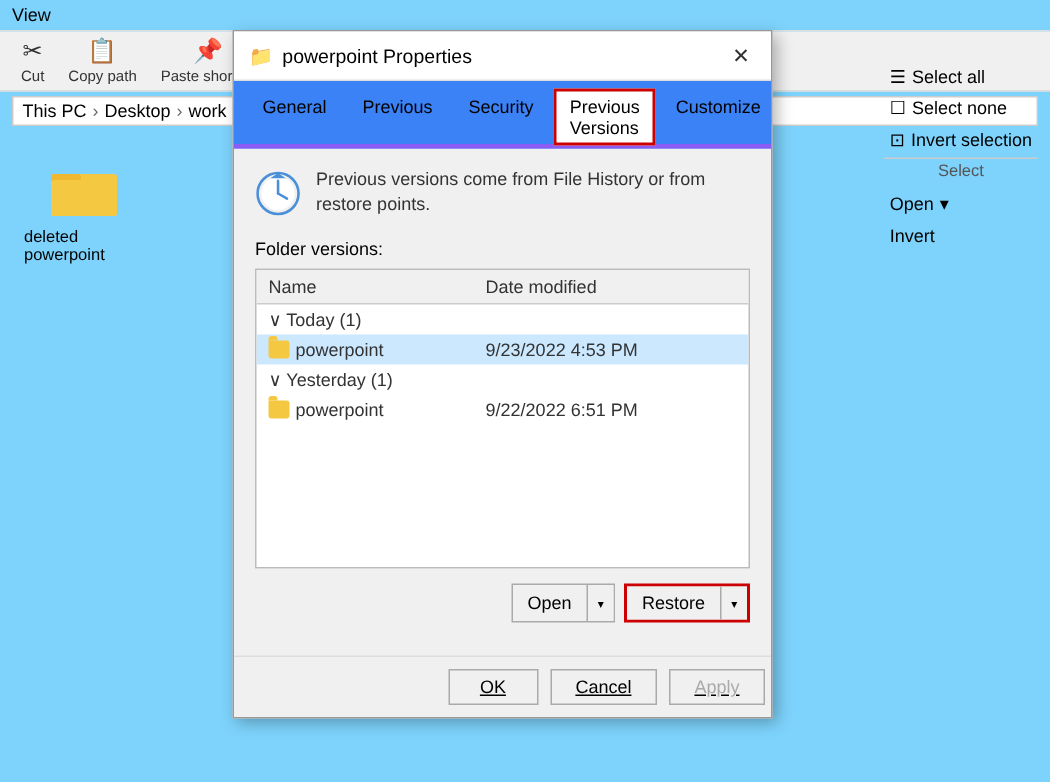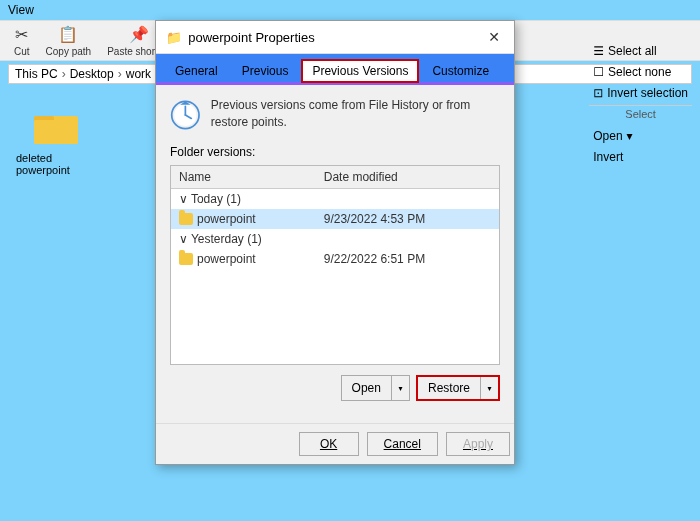--- a/index.html
+++ b/index.html
@@ -373,20 +373,23 @@
     </div>
     <div class="dialog-close">✕</div>
   </div>
 
   <div class="tab-bar">
     <div class="tab">
       <span>General</span>
     </div>
     <div class="tab">
       <span>Previous</span>
+    </div>
+    <div class="tab">
+      <span>Security</span>
     </div>
     <div class="tab active highlighted" style="border:2px solid #cc0000;padding:3px 9px;background:#fff;">
       <span>Previous Versions</span>
     </div>
     <div class="tab">
       <span>Customize</span>
     </div>
   </div>
 
   <div class="dialog-body">

